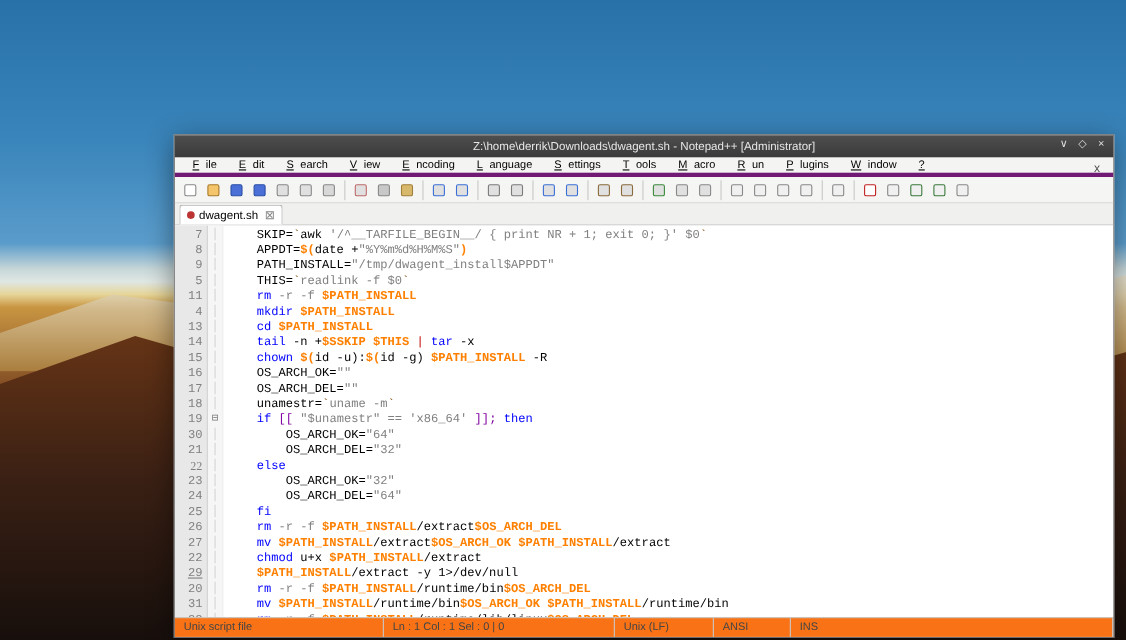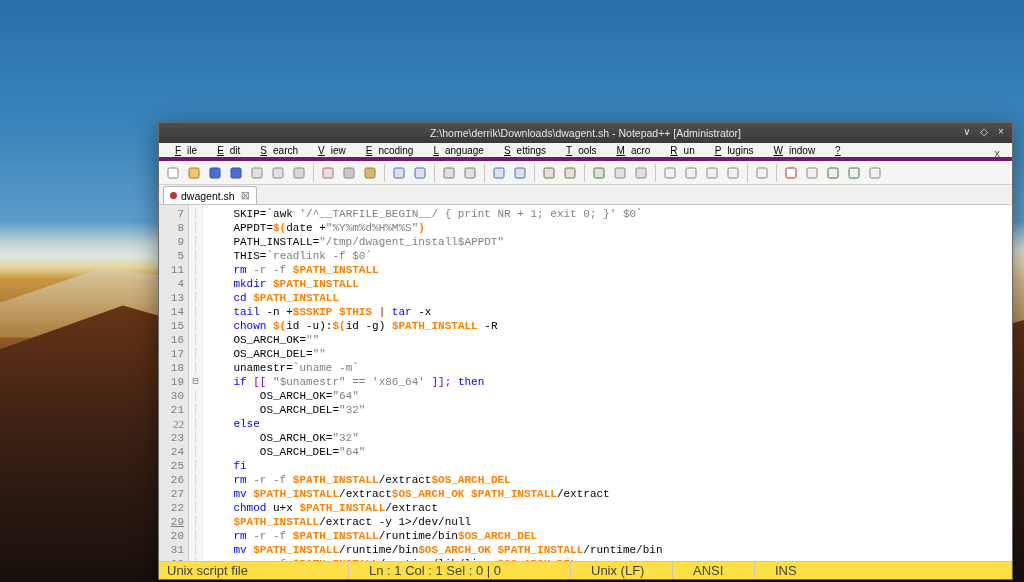--- a/index.html
+++ b/index.html
@@ -71,22 +71,22 @@
   padding:2px 4px 2px 0; border-right:1px solid #d0d0d0; user-select:none;
 }
 .foldcol {
   width:14px; background:#f6f6f6; border-right:1px solid #eee;
   padding-top:2px; color:#7a7a7a; text-align:center; user-select:none;
 }
 .foldcol div { height:14px; font-size:10px; line-height:14px; }
 .code { flex:1; padding:2px 4px; white-space:pre; overflow:hidden; color:#000; }
 .code .row { height:14px; }
 .statusbar {
-  height:18px; background:#fde047; border-top:1px solid #c8c8c8;
-  display:flex; align-items:center; font-size:13px; color:#444;gap:12px;
+  height:18px; background:#f97316; border-top:1px solid #c8c8c8;
+  display:flex; align-items:center; font-size:10px; color:#444;
 }
 .statusbar .cell { padding:0 8px; border-right:1px solid #c8c8c8; height:100%; display:flex; align-items:center; }
 .statusbar .flex { flex:1; }
 .black{color:#000}.blue{color:#0000ff}.purple{color:#8000a0}
 .orange{color:#ff8000;font-weight:bold}.brown{color:#804000}
 .red{color:#c00000}.gray{color:#808080}
 .closebtn{position:absolute; right:12px; top:24px; font-size:11px; color:#555; font-family:sans-serif;}
 </style>
 </head>
 <body>

